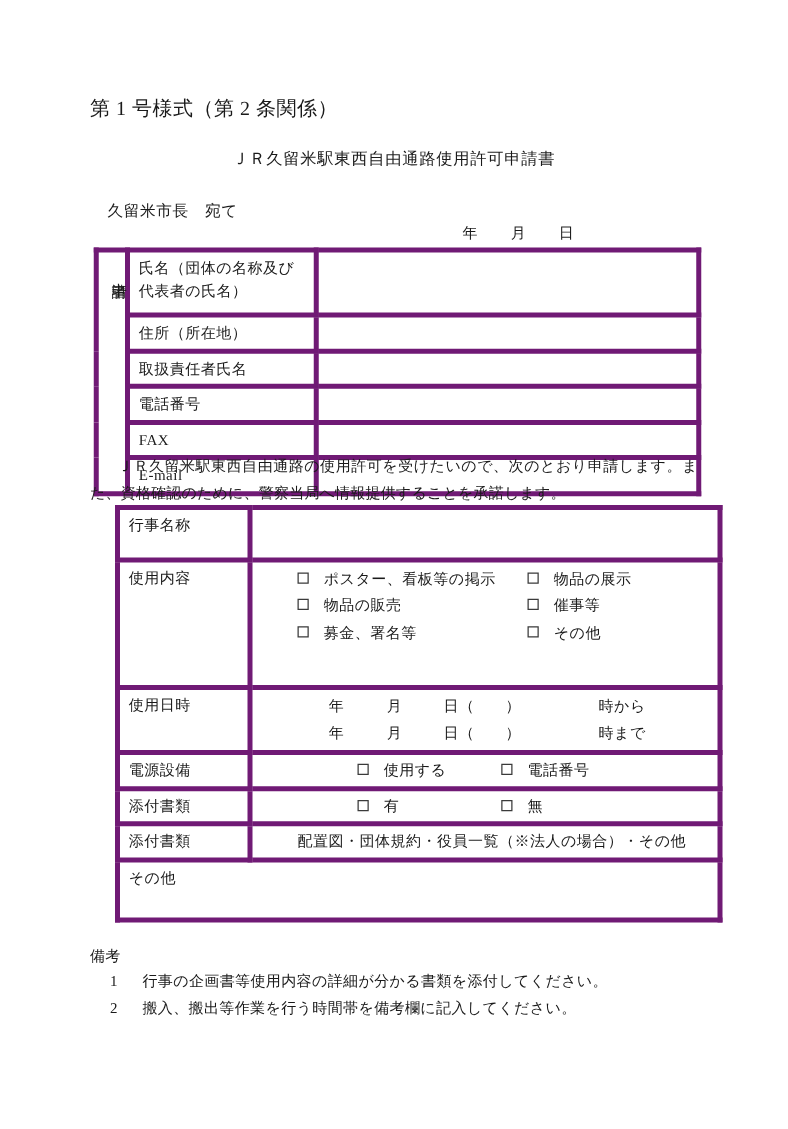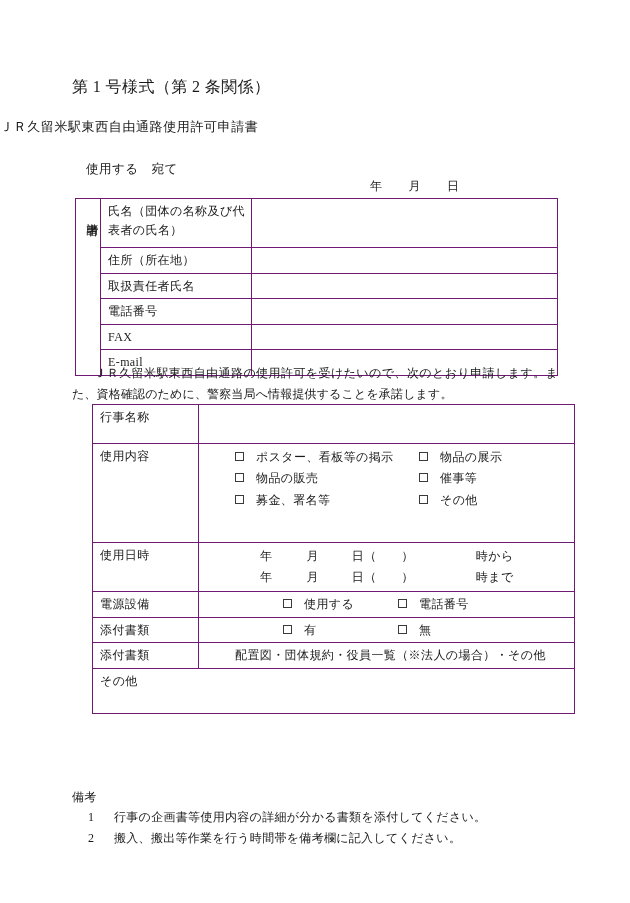--- a/index.html
+++ b/index.html
@@ -31,20 +31,21 @@
     top: 77px;
     font-size: 16px;
     letter-spacing: 0.4px;
     white-space: nowrap;
   }
   .doc-title {
     position: absolute;
     left: 0;
     top: 118px;
     width: 630px;
+    text-align: center;
     font-size: 13px;
     letter-spacing: 0.6px;
     white-space: nowrap;
   }
   .addressee {
     position: absolute;
     left: 86px;
     top: 161px;
     font-size: 12.5px;
     letter-spacing: 0.5px;
@@ -62,21 +63,21 @@
 
   
   table.form-table {
     position: absolute;
     border-collapse: collapse;
     table-layout: fixed;
     font-size: 12px;
     background: #fff;
   }
   table.form-table td {
-    border: 1px solid #701a75;
+    border: 4px solid #701a75;
     padding: 3px 6px;
     vertical-align: top;
     line-height: 1.55;
     letter-spacing: 0.4px;
   }
   td.v-label {
     text-align: center;
     vertical-align: middle;
     padding: 2px 1px;
     letter-spacing: 0.4px;
@@ -156,38 +157,38 @@
   .other-cell { height: 38px; }
 
   
   .notes {
     position: absolute;
     left: 72px;
     top: 756px;
     font-size: 12px;
     letter-spacing: 0.3px;
   }
-  .notes-title { line-height: 1.6; margin-top: 32px; }
+  .notes-title { line-height: 1.6; }
   .note-item {
     line-height: 1.75;
     white-space: nowrap;
     padding-left: 16px;
   }
   .note-item .num { display: inline-block; width: 26px; }
 </style>
 </head>
 <body>
 
 <div class="page">
 
   <div class="form-number">第 1 号様式（第 2 条関係）</div>
 
   <div class="doc-title">ＪＲ久留米駅東西自由通路使用許可申請書</div>
 
-  <div class="addressee">使用する　宛て</div>
+  <div class="addressee">久留米市長　宛て</div>
 
   <div class="date-line">
     <span>年</span><span class="gap"></span><span>月</span><span class="gap"></span><span>日</span>
   </div>
 
   <table class="form-table" id="applicant-table">
     <colgroup>
       <col style="width:25px">
       <col style="width:151px">
       <col style="width:306px">

